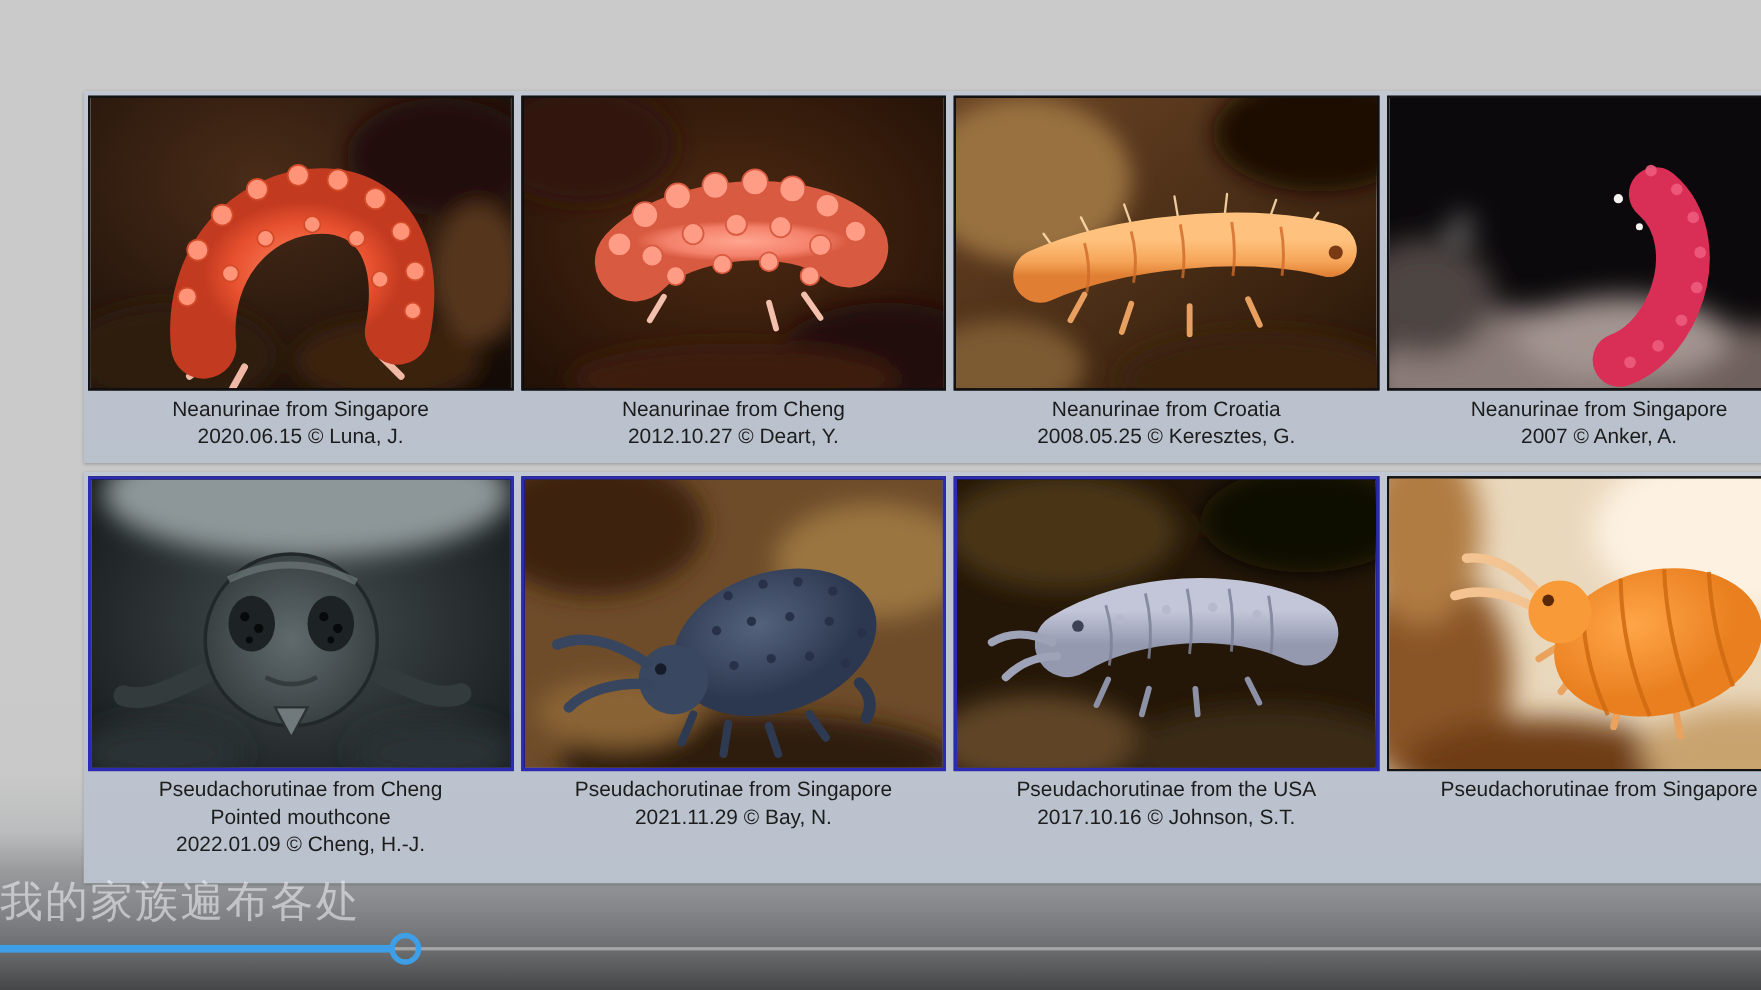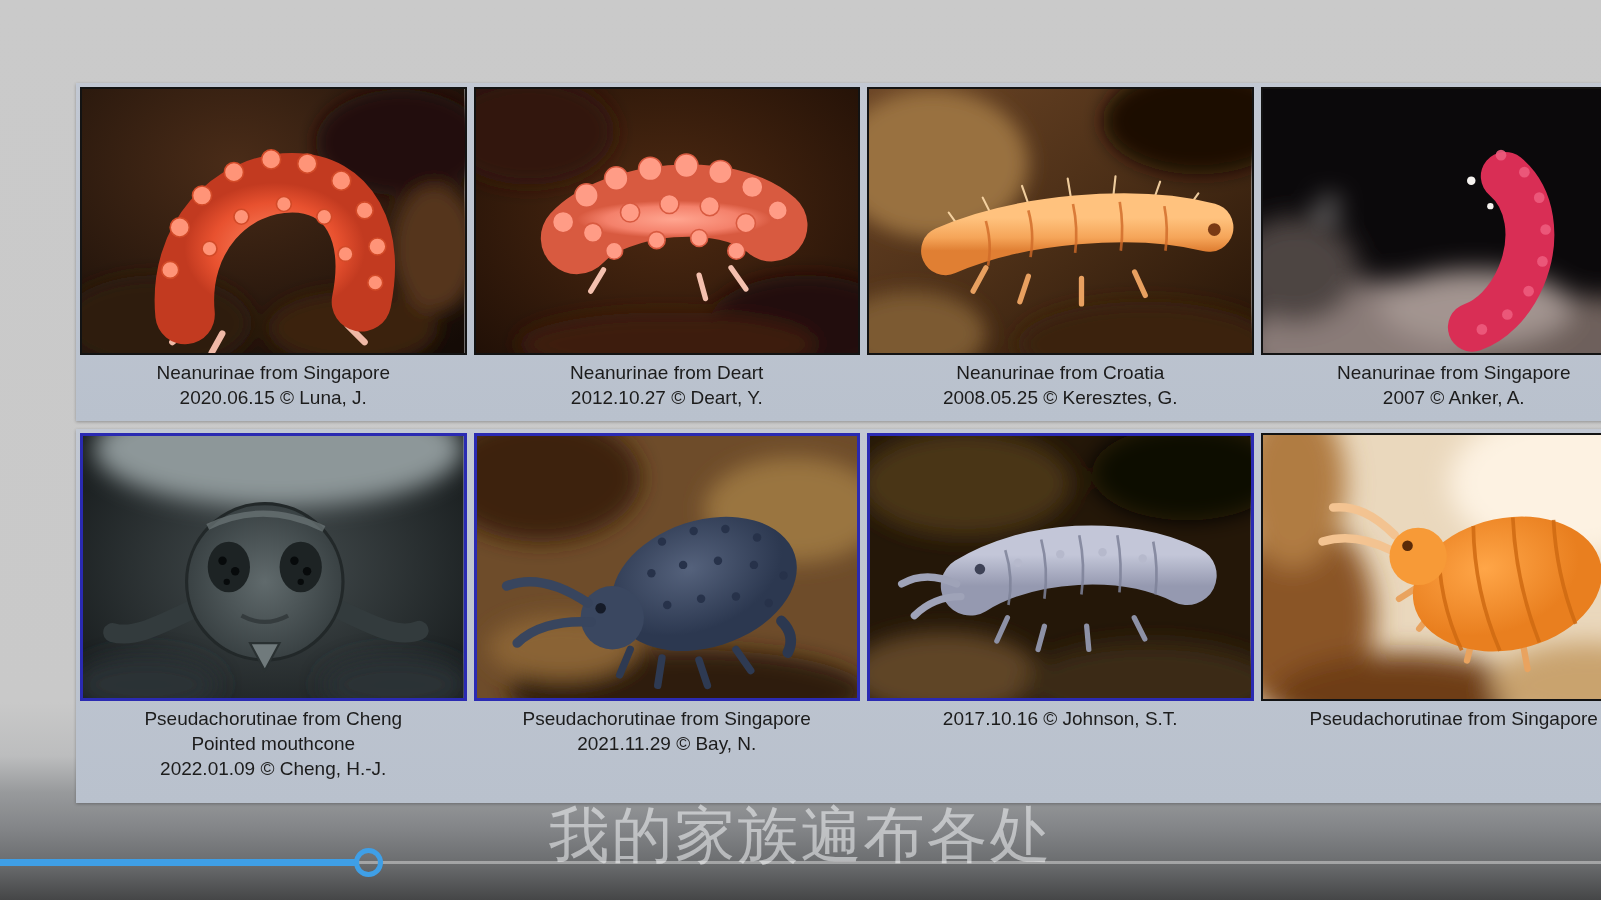--- a/index.html
+++ b/index.html
@@ -27,22 +27,22 @@
     border:3px solid var(--photo-border-blue);
     box-shadow:inset 0 0 0 1px rgba(165,170,245,.9);
     height:262px;
   }
   .photo svg{display:block;width:100%;height:100%;}
   .caption{
     margin:5px 2px 0;text-align:center;
     font-size:19px;line-height:25px;color:var(--caption-text);
   }
   .subtitle{
-    position:absolute;left:0;right:0;top:797px;text-align:center;
-    font-size:61px;line-height:1.25;letter-spacing:2px;
+    position:absolute;left:0;right:0;top:797px;text-align:left;
+    font-size:39px;line-height:1.25;letter-spacing:2px;
     color:rgba(250,251,253,.52);font-weight:400;
   }
   .progress-track{position:absolute;left:0;top:861px;width:1601px;height:3px;
     background:rgba(255,255,255,.38);}
   .progress-fill{position:absolute;left:0;top:859px;width:355px;height:7px;
     background:var(--progress-blue);}
   .progress-knob{position:absolute;left:354px;top:848px;width:29px;height:29px;
     box-sizing:border-box;border:5px solid var(--progress-blue);
     border-radius:50%;background:transparent;}
 </style>
@@ -153,21 +153,21 @@
               <circle cx="220" cy="120" r="9"></circle>
                 <circle cx="254" cy="136" r="9"></circle>
               <circle cx="130" cy="162" r="8"></circle>
                 <circle cx="170" cy="152" r="8"></circle>
                 <circle cx="210" cy="150" r="8"></circle>
                 <circle cx="245" cy="162" r="8"></circle>
             </g>
           </svg>
         </div>
         <figcaption class="caption">
-          <div>Neanurinae from Deart</div>
+          <div>Neanurinae from Cheng</div>
           <div>2012.10.27 © Deart, Y.</div>
         </figcaption>
       </figure>
 
       <figure class="cell">
         <div class="photo">
           <svg viewBox="0 0 360 268" preserveAspectRatio="xMidYMid slice">
             <defs>
               <linearGradient id="p3b" x1="0" y1="0" x2="1" y2="1">
                   <stop offset="0" stop-color="#6b4526"></stop>
@@ -409,20 +409,21 @@
             <circle cx="104" cy="136" r="5" fill="#3e4256"></circle>
             <g fill="#b6b9cc">
               <circle cx="140" cy="130" r="4"></circle>
                 <circle cx="180" cy="122" r="4"></circle>
                 <circle cx="220" cy="120" r="4"></circle>
                 <circle cx="258" cy="126" r="4"></circle>
             </g>
           </svg>
         </div>
         <figcaption class="caption">
+          <div>Pseudachorutinae from the USA</div>
           <div></div>
           <div>2017.10.16 © Johnson, S.T.</div>
         </figcaption>
       </figure>
 
       <figure class="cell">
         <div class="photo">
           <svg viewBox="0 0 360 268" preserveAspectRatio="xMidYMid slice">
             <defs>
               <radialGradient id="p8c" cx="40%" cy="35%">

